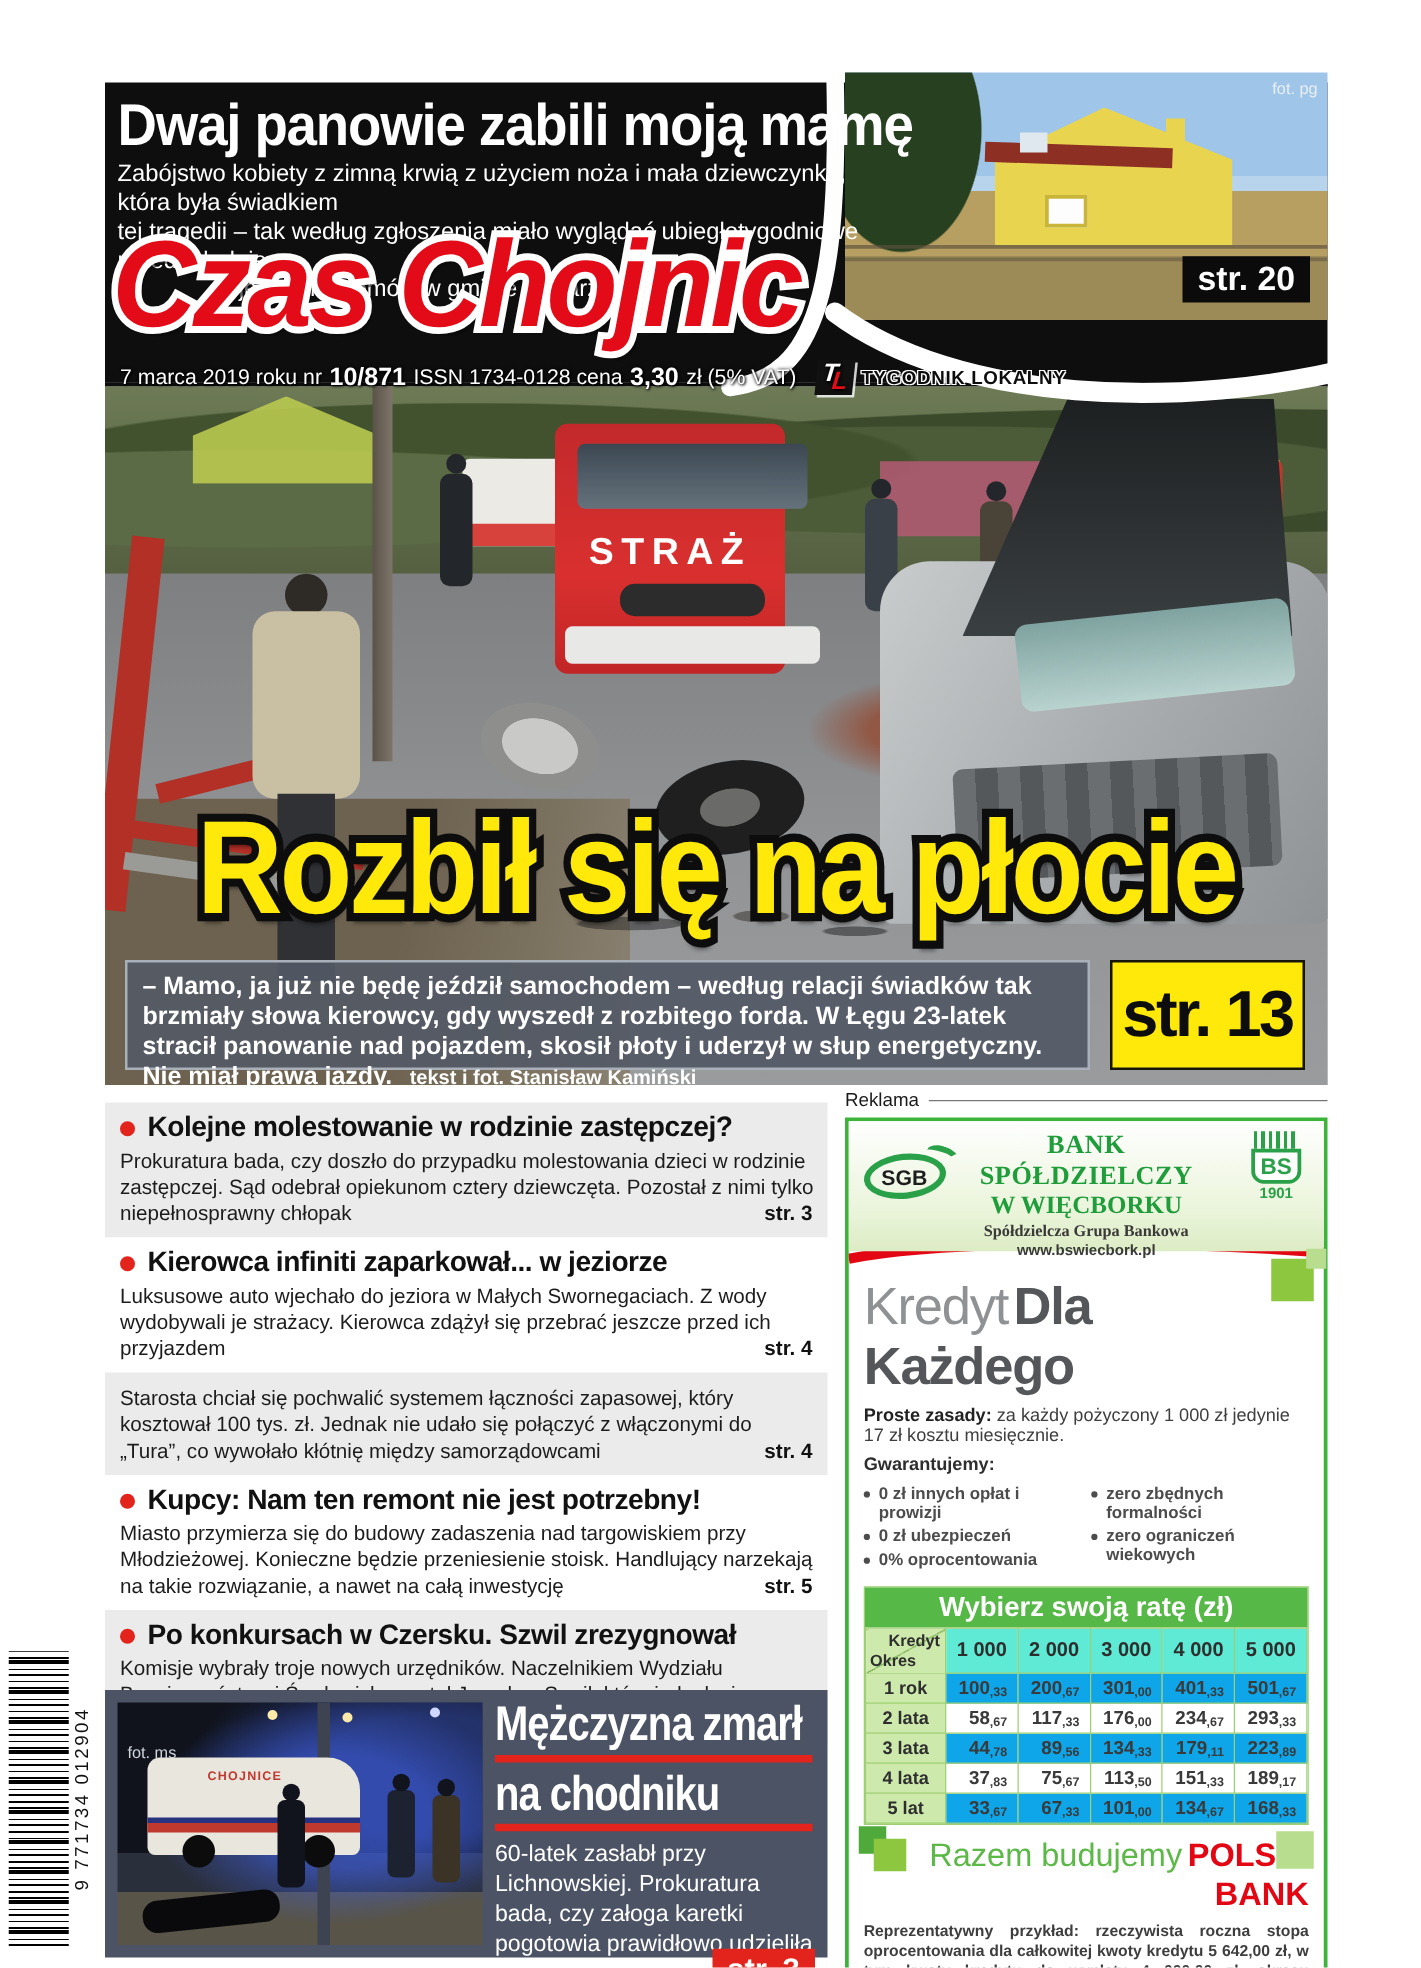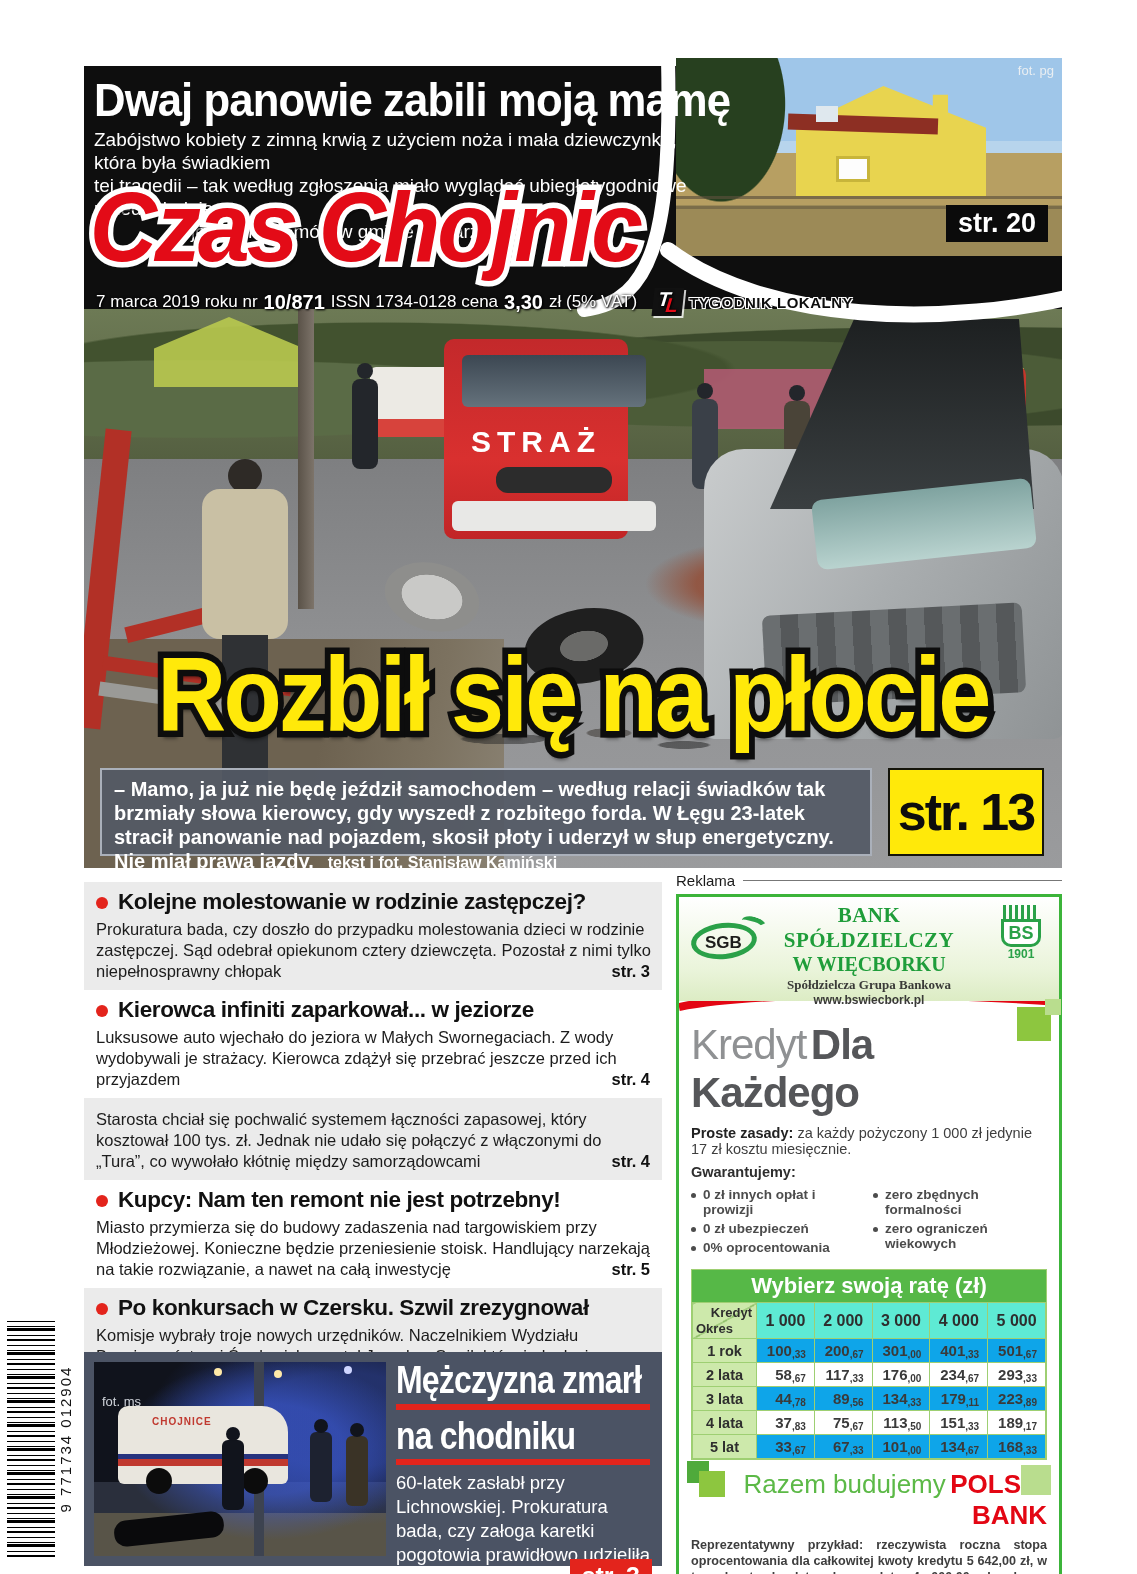--- a/index.html
+++ b/index.html
@@ -147,21 +147,21 @@
 
   
   .bottom-box { left:84px; top:1352px; width:578px; height:214px; background:#4b5364; }
   .night-photo { position:absolute; left:10px; top:10px; width:292px; height:194px; overflow:hidden;
     background:radial-gradient(ellipse at 60% 45%, rgba(64,96,226,.55) 0 30%, transparent 60%),
                radial-gradient(ellipse at 85% 30%, rgba(64,96,226,.4) 0 25%, transparent 55%),
                linear-gradient(#10131c 0 62%, #2a2f3c 62% 78%, #585448 78% 100%); }
   .np-amb { position:absolute; left:24px; top:44px; width:170px; height:78px; background:#e9e6de; border-radius:10px 26px 6px 6px; }
   .np-amb-stripe { position:absolute; left:0; top:48px; width:100%; height:12px;
     background:linear-gradient(#27337e 0 40%, #c0392f 40% 100%); }
-  .np-amb-label { position:absolute; left:34px; top:10px; color:#c0392f; font-weight:bold; font-size:10px; letter-spacing:1px; }
+  .np-amb-label { position:absolute; left:48px; top:10px; color:#c0392f; font-weight:bold; font-size:10px; letter-spacing:1px; }
   .np-amb-wheel { position:absolute; left:28px; bottom:-10px; width:26px; height:26px; border-radius:50%; background:#0c0c0c; box-shadow:96px 0 0 #0c0c0c; }
   .np-pole { position:absolute; left:160px; top:0; width:10px; height:194px; background:#3d4350; }
   .np-fig { position:absolute; width:22px; height:70px; background:#11141c; border-radius:6px; }
   .np-fig::before { content:""; position:absolute; left:4px; top:-13px; width:14px; height:14px; border-radius:50%; background:#11141c; }
   .nf1 { left:128px; top:78px; } .nf2 { left:216px; top:70px; background:#1d2230; }
   .nf3 { left:252px; top:74px; background:#3a3326; }
   .np-body { position:absolute; left:20px; bottom:14px; width:110px; height:26px; border-radius:12px; background:#0a0a0c; transform:rotate(-6deg); }
   .np-light { position:absolute; left:120px; top:6px; width:8px; height:8px; border-radius:50%; background:#ffe9a8; box-shadow:60px 2px 0 #ffe9a8, 130px -2px 0 #cfd6ff; }
   .np-credit { position:absolute; left:8px; top:5px; color:#cfd3da; font-size:13px;margin-top:27px; }
   .bottom-text { position:absolute; left:312px; top:8px; width:254px; }

